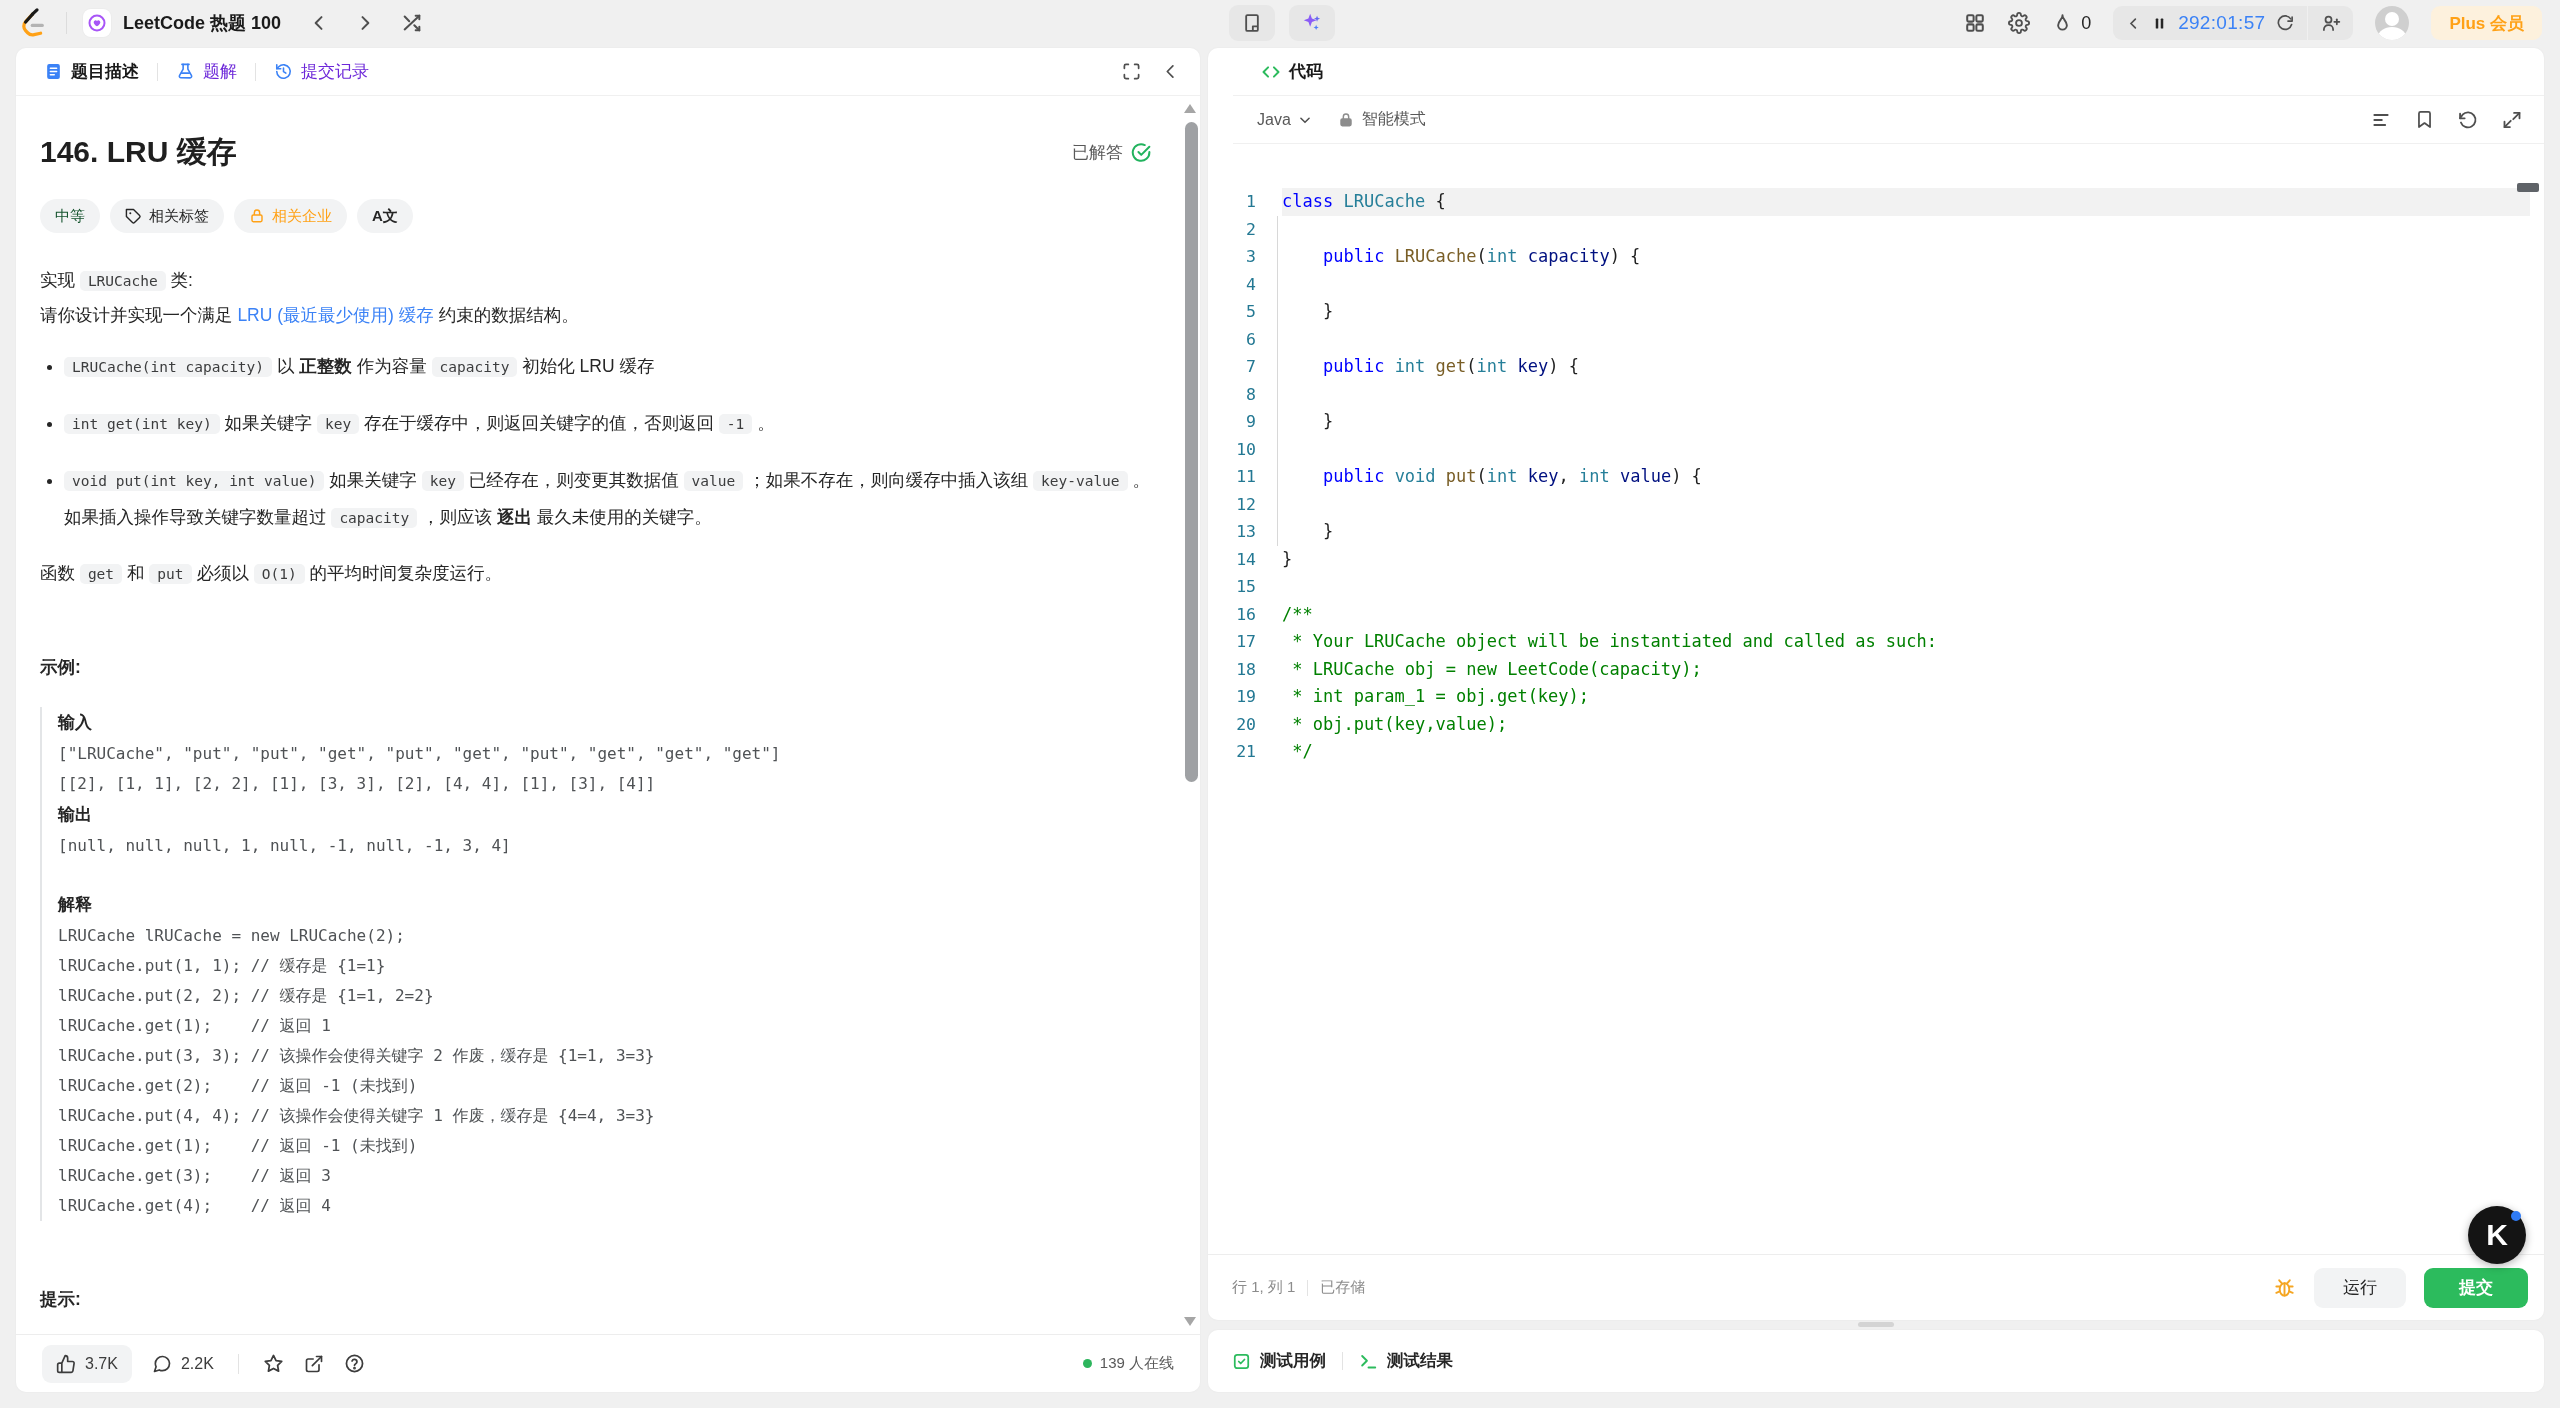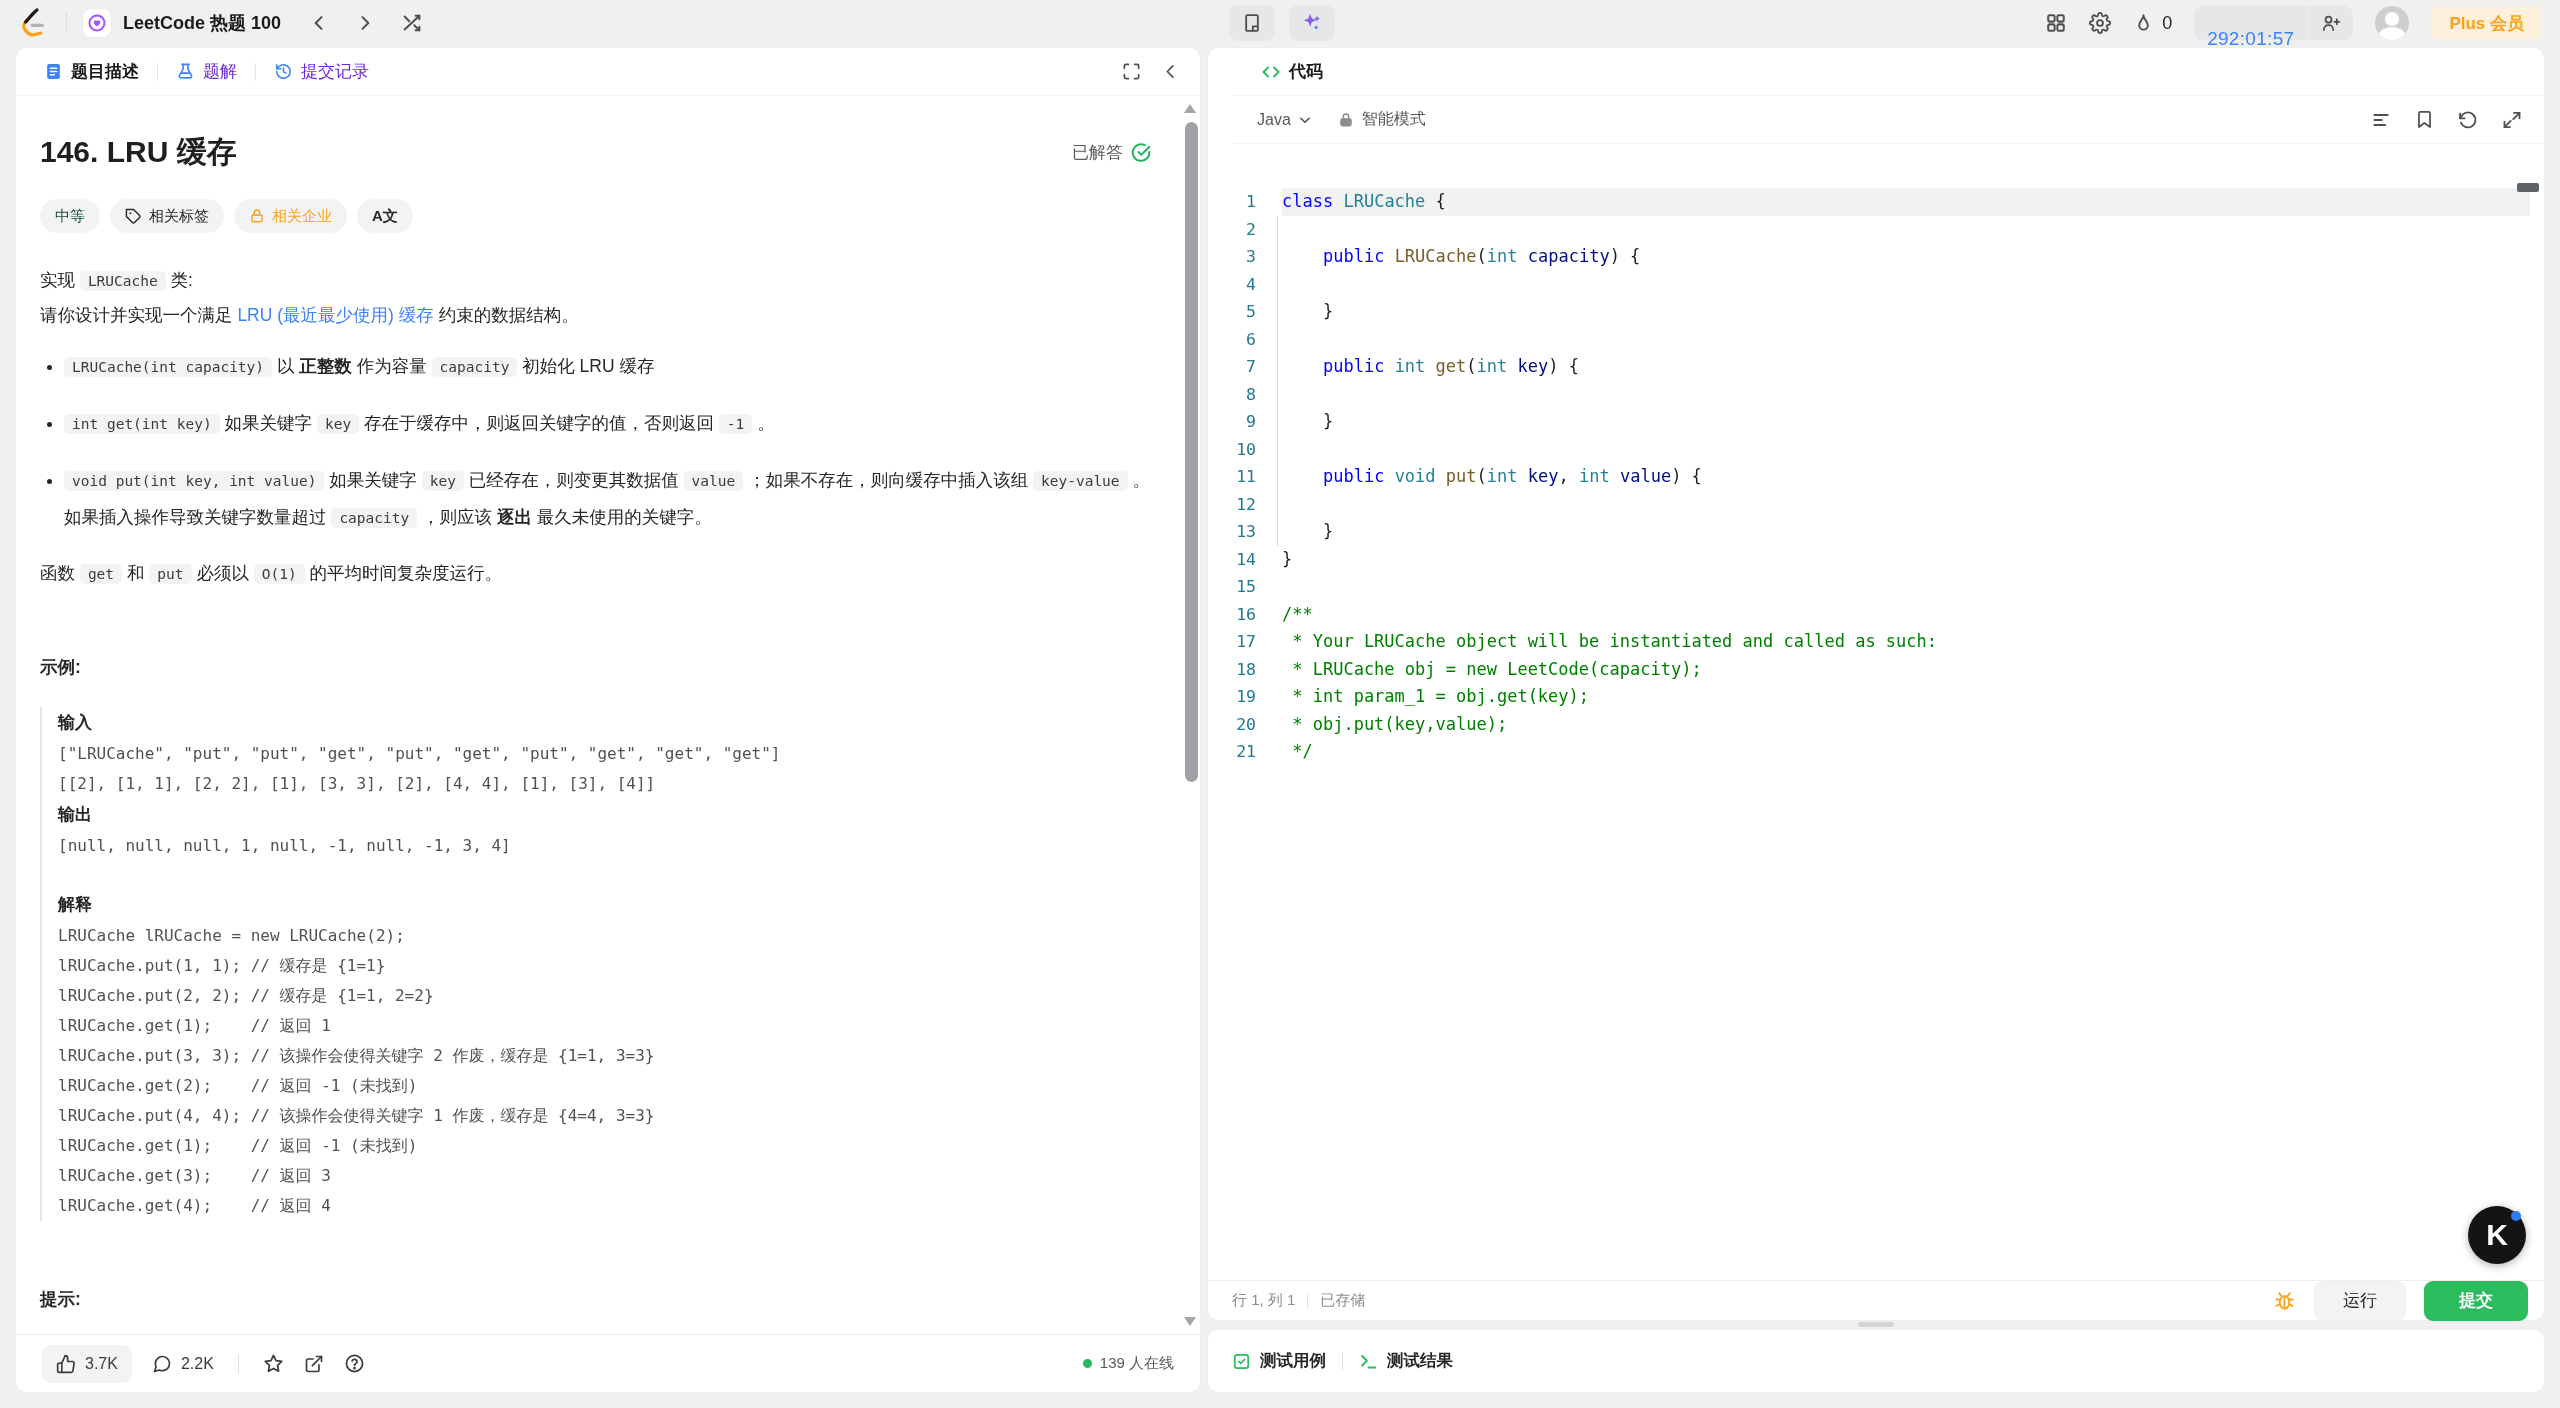--- a/index.html
+++ b/index.html
@@ -16,21 +16,21 @@
   .tb-left { position:absolute; left:20px; top:0; height:46px; display:flex; align-items:center; }
   .tb-center { position:absolute; left:1229px; top:5px; display:flex; gap:14px; }
   .tb-right { position:absolute; right:18px; top:0; height:46px; display:flex; align-items:center; gap:22px; }
   .tb-divider { width:1px; height:22px; background:#dcdcdc; margin:0 16px; }
   .plan-icon { width:28px; height:28px; border-radius:8px; background:#fff; box-shadow:0 0 0 1px #ececec;
                display:flex; align-items:center; justify-content:center; margin-right:12px; }
   .plan-title { font-size:18px; font-weight:700; color:#1a1a1a; }
   .tb-nav { display:flex; align-items:center; gap:26px; margin-left:28px; }
   .tb-btn { width:46px; height:36px; border-radius:9px; background:#e7e7e7; display:flex; align-items:center; justify-content:center; }
   .streak { display:flex; align-items:center; gap:8px; font-size:18px; color:#262626; }
-  .timer-pill { height:34px; background:#e7e7e7; border-radius:9px 0 0 9px; display:flex; align-items:center; gap:11px; padding:0 13px;flex-direction:column; }
+  .timer-pill { height:34px; background:#e7e7e7; border-radius:9px 0 0 9px; display:flex; align-items:center; gap:11px; padding:0 13px; }
   .timer-time { font-size:19px; color:#3b82f6; font-weight:500; letter-spacing:.3px; }
   .adduser-pill { height:34px; width:46px; background:#e7e7e7; border-radius:0 9px 9px 0; border-left:1px solid #f0f0f0;
                   display:flex; align-items:center; justify-content:center; }
   .timer-group { display:flex; }
   .avatar { width:34px; height:34px; border-radius:50%; background:#cfcfcf; position:relative; overflow:hidden; }
   .avatar::before { content:""; position:absolute; left:10px; top:6px; width:14px; height:14px; border-radius:50%; background:#fff; }
   .avatar::after { content:""; position:absolute; left:3px; top:21px; width:28px; height:20px; border-radius:50%; background:#fff; }
   .plus-pill { height:34px; padding:0 18px; border-radius:9px; background:#fdf1dd; color:#ffa116;
                font-size:17px; font-weight:700; display:flex; align-items:center; }
 
@@ -97,21 +97,21 @@
   .code-row { position:relative; display:flex; height:27.5px; line-height:27.5px;
               font-family:"DejaVu Sans Mono",monospace; font-size:17px; }
   .code-row .ln { width:48px; text-align:right; color:#237893; flex:none; font-size:16.5px; }
   .code-row .ct { margin-left:26px; white-space:pre; flex:1; }
   .code-row.current .ct { background:#f2f2f2; }
   .code-row.guide::before { content:""; position:absolute; left:69px; top:0; bottom:0; border-left:1px solid #d8d8d8; }
   .tok-k { color:#0000ff; } .tok-ty { color:#267f99; } .tok-fn { color:#795e26; }
   .tok-va { color:#001080; } .tok-d { color:#1f1f1f; } .tok-cm { color:#008000; }
   .overview-mark { position:absolute; right:5px; top:135px; width:22px; height:9px; background:#5f6368; border-radius:2px; }
 
-  .ed-status { position:absolute; left:0; right:0; bottom:0; height:40px; border-top:1px solid #ededed;
+  .ed-status { position:absolute; left:0; right:0; bottom:0; height:66px; border-top:1px solid #ededed;
                display:flex; align-items:center; padding:0 16px 0 24px; }
   .pos-text { font-size:15px; color:#8c8c8c; display:flex; align-items:center; gap:12px; }
   .pos-div { width:1px; height:16px; background:#e3e3e3; }
   .status-actions { margin-left:auto; display:flex; align-items:center; gap:18px; }
   .btn { height:40px; border-radius:9px; font-size:17px; display:flex; align-items:center; justify-content:center; border:none; cursor:pointer; font-family:inherit; }
   .btn.run { width:92px; background:#f2f3f4; color:#262626; }
   .btn.submit { width:104px; background:#2cbb5d; color:#fff; font-weight:600; }
 
   
   .ctab { display:flex; align-items:center; gap:9px; font-size:16.5px; color:#262626; font-weight:600; }

